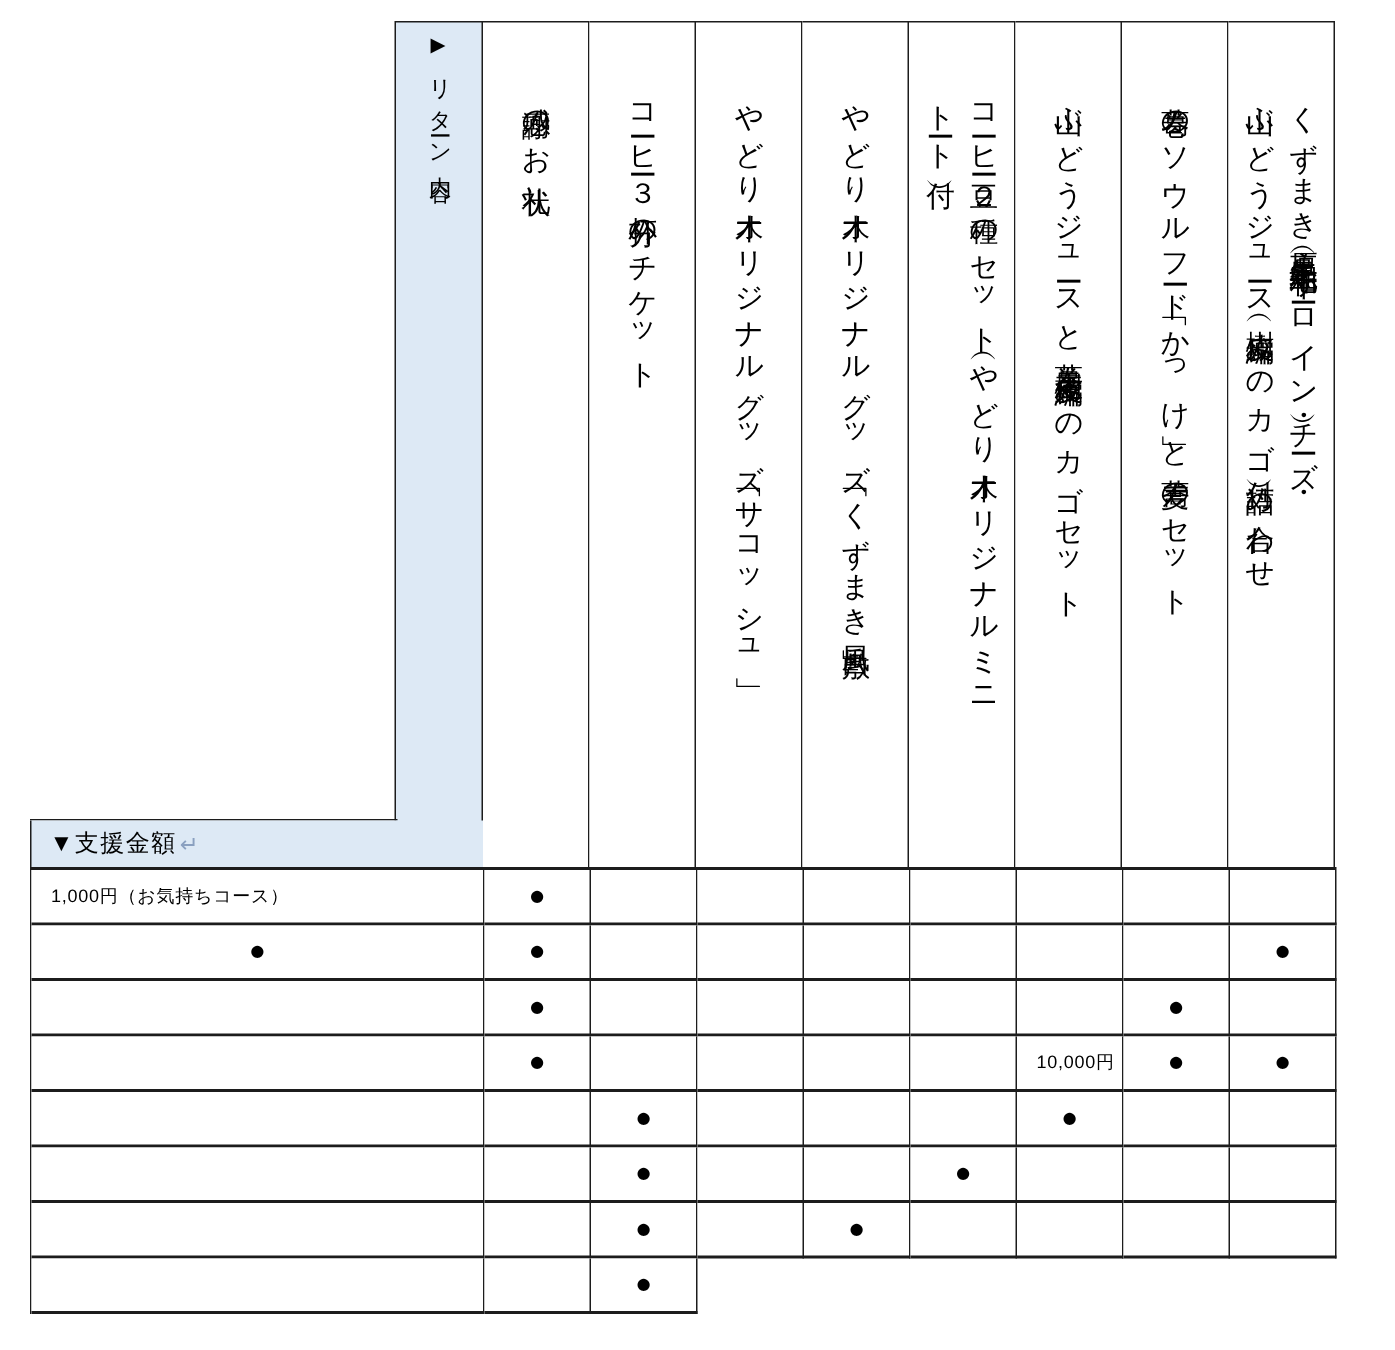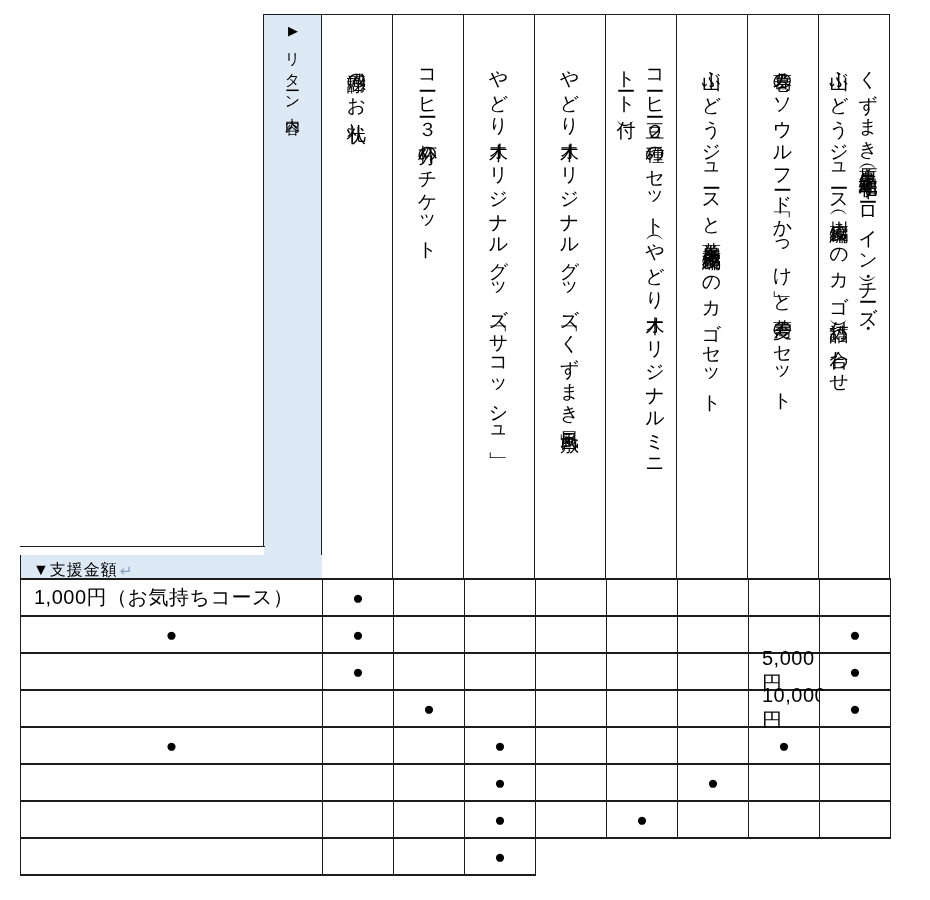--- a/index.html
+++ b/index.html
@@ -26,21 +26,21 @@
     position:absolute;left:263px;top:14px;width:1px;height:533px;
     background:var(--border);
   }
   .amount-header{
     position:absolute;left:20px;top:547px;width:302px;height:31px;
     background:var(--header-bg);
     border-left:1px solid var(--border);
     box-sizing:border-box;
     display:flex;align-items:center;
     padding-left:12px;
-    font-size:16px;letter-spacing:1px;margin-top:8px;
+    font-size:16px;letter-spacing:1px;
   }
   .amount-top-line{
     position:absolute;left:20px;top:546px;width:245px;height:1px;
     background:var(--border);
   }
   .retmark{
     color:var(--retmark);
     font-size:15px;
     margin-left:2px;
   }
@@ -86,21 +86,21 @@
   .cell{
     height:37px;
     box-sizing:border-box;
     border-right:1px solid var(--border);
     border-bottom:2px solid var(--border);
     background:#fff;
   }
   .label-cell{
     display:flex;align-items:center;
     padding-left:13px;
-    font-size:20px;
+    font-size:12px;
     letter-spacing:0.5px;
   }
   .dot-cell{
     display:flex;align-items:center;justify-content:center;
     font-size:19px;
     color:var(--dot);
   }
 </style>
 </head>
 <body>
@@ -176,21 +176,20 @@
       </div>
       <div class="cell dot-cell"></div>
       <div class="cell dot-cell">
         <span>●</span>
       </div>
       <div class="cell dot-cell"></div>
       <div class="cell dot-cell"></div>
       <div class="cell dot-cell"></div>
       <div class="cell dot-cell"></div>
       <div class="cell dot-cell"></div>
-      <div class="cell label-cell">5,000円</div>
       <div class="cell dot-cell">
         <span>●</span>
       </div>
       <div class="cell dot-cell"></div>
       <div class="cell dot-cell"></div>
       <div class="cell dot-cell">
         <span>●</span>
       </div>
       <div class="cell dot-cell"></div>
       <div class="cell dot-cell"></div>

